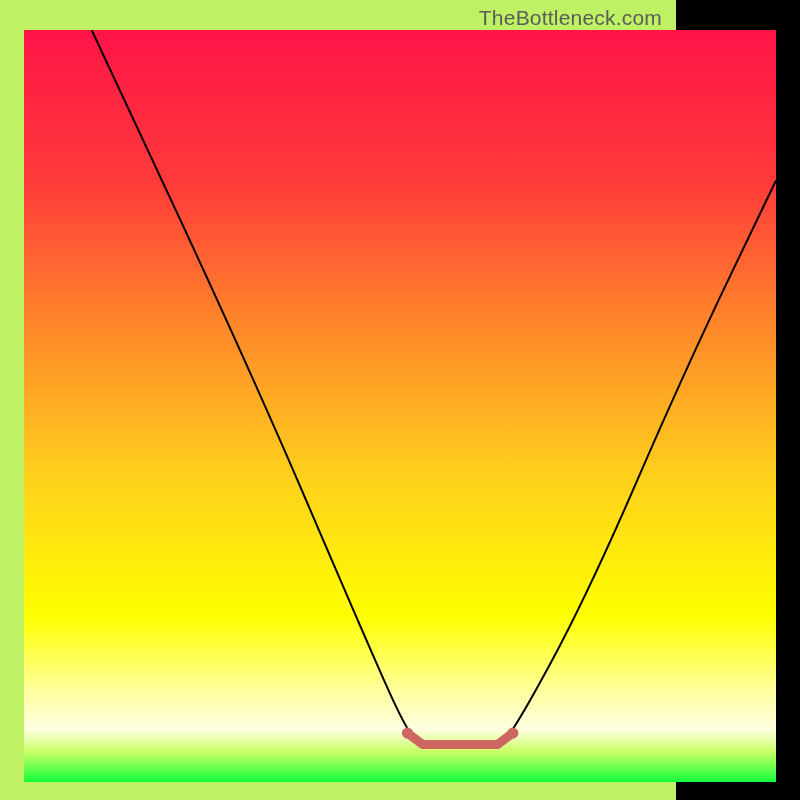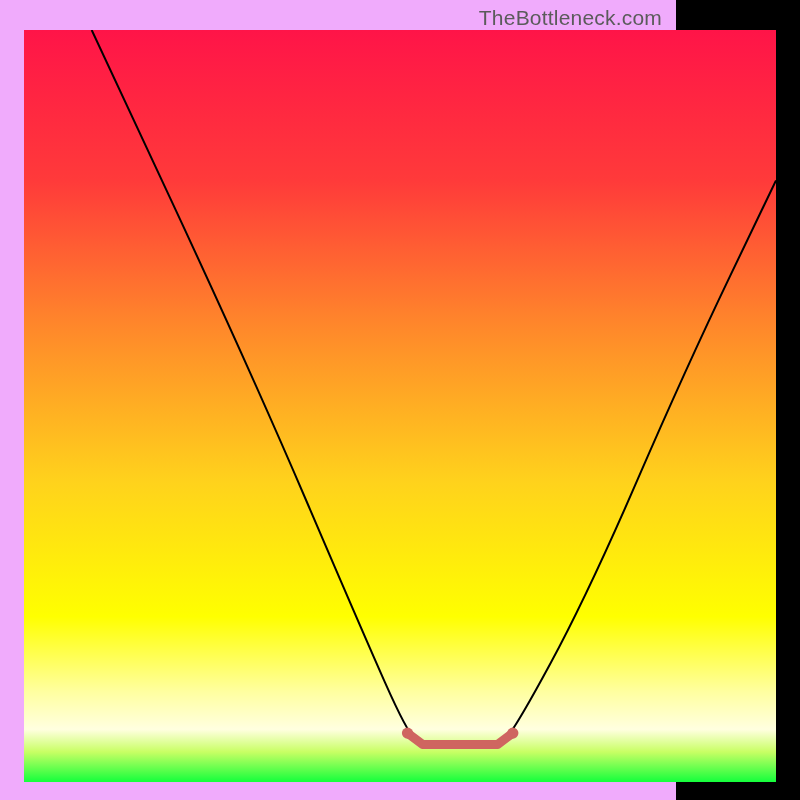--- a/index.html
+++ b/index.html
@@ -7,21 +7,21 @@
     padding: 0;
     width: 800px;
     height: 800px;
     background: #000;
     overflow: hidden;
   }
   .frame {
     position: relative;
     width: 676px;
     height: 800px;
-    background: #f0abfc;
+    background: #bef264;
     text-decoration: underline;
   }
   .watermark {
     position: absolute;
     top: 6px;
     right: 14px;
     font-family: Arial, Helvetica, sans-serif;
     font-size: 21px;
     font-weight: 500;
     color: #5b5b5b;

